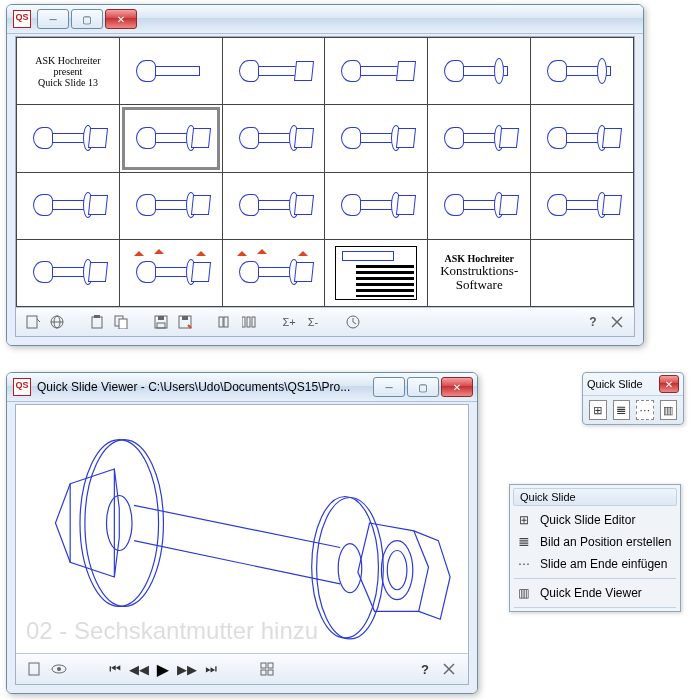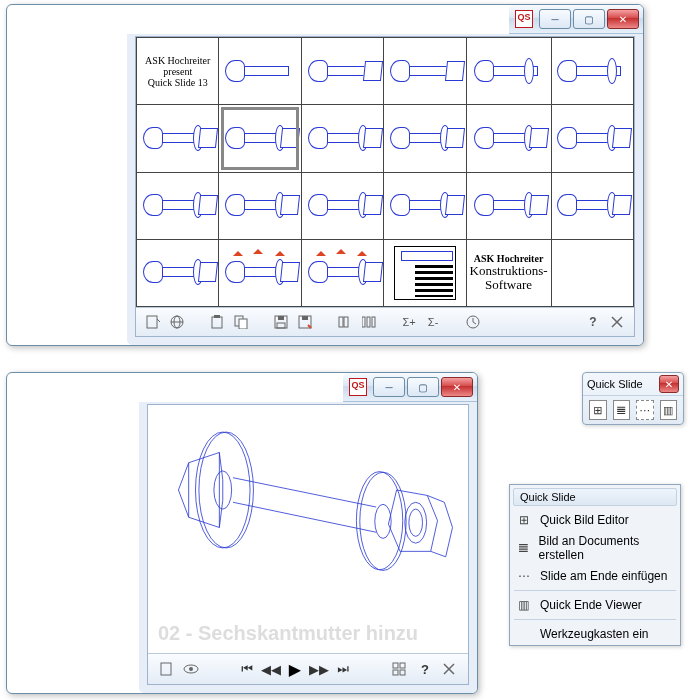--- a/index.html
+++ b/index.html
@@ -13,21 +13,20 @@
     overflow: hidden;
   }
   .window {
     position: absolute;
     border: 1px solid #6b8ea6;
     border-radius: 6px;
     background: #fff;
     box-shadow: 2px 2px 6px rgba(0,0,0,0.25);
     display: flex;
     flex-direction: column;
-    align-items: flex-end;
   }
   .titlebar {
     height: 28px;
     background: linear-gradient(#f7fbff, #dce8f5 45%, #c8d9ec 46%, #e7f0fa);
     border-bottom: 1px solid #a9c1d9;
     border-radius: 5px 5px 0 0;
     display: flex;
     align-items: center;
     padding: 0 4px 0 6px;
     gap: 6px;
@@ -180,21 +179,21 @@
   .spacer{flex:1;}
   
   .viewer-canvas {
     flex:1; background:#fff; position:relative; overflow:hidden;
   }
   .big-bolt {
     position:absolute; inset:10px 10px 20px 10px;
   }
   .watermark {
     position:absolute; left:10px; bottom:8px;
-    font-size:20px; font-weight:bold;
+    font-size:24px; font-weight:normal;
     color:#ddd;
   }
   .play-bar {
     height:30px; background:linear-gradient(#fafcff,#e4ecf6);
     border-top:1px solid #b9cada;
     display:flex; align-items:center; padding:0 8px; gap:2px;
   }
   .play-bar .spacer { flex:1;}
   .play-btn {
     width:22px;height:22px;display:flex;align-items:center;justify-content:center;
@@ -402,20 +401,21 @@
             </svg>
           </div>
       </div>
     </div>
   </div>
 </div>
 
 <div class="window" style="left:6px; top:372px; width:470px; height:320px;">
   <div class="titlebar">
     <div class="app-icon">QS</div>
+    <div class="title-text">Quick Slide Viewer - C:\Users\Udo\Documents\QS15\Pro...</div>
     <div class="win-btns">
       <div class="win-btn">─</div>
       <div class="win-btn">▢</div>
       <div class="win-btn close-btn">✕</div>
     </div>
   </div>
   <div class="client">
     <div class="inner">
       <div class="viewer-canvas">
         <svg class="big-bolt" viewBox="0 0 440 240">
@@ -494,33 +494,29 @@
     <div class="mini-ico">𝌆</div>
     <div class="mini-ico" style="border-style:dashed">⋯</div>
     <div class="mini-ico">▥</div>
   </div>
 </div>
 
 <div class="panel menu-panel" style="left:509px; top:484px;">
   <div class="mhdr">Quick Slide</div>
   <div class="mitem">
     <span class="mi-ico">⊞</span>
-    <span>Quick Bild Editor</span>
+    <span>Quick Slide Editor</span>
   </div>
   <div class="mitem">
     <span class="mi-ico">𝌆</span>
-    <span>Bild an Documents erstellen</span>
+    <span>Bild an Position erstellen</span>
   </div>
   <div class="mitem">
     <span class="mi-ico">⋯</span>
     <span>Slide am Ende einfügen</span>
   </div>
   <div class="msep"></div>
   <div class="mitem">
     <span class="mi-ico">▥</span>
     <span>Quick Ende Viewer</span>
   </div>
   <div class="msep"></div>
-  <div class="mitem">
-    <span class="mi-ico"></span>
-    <span>Werkzeugkasten ein</span>
-  </div>
 </div>
 
 </body></html>

